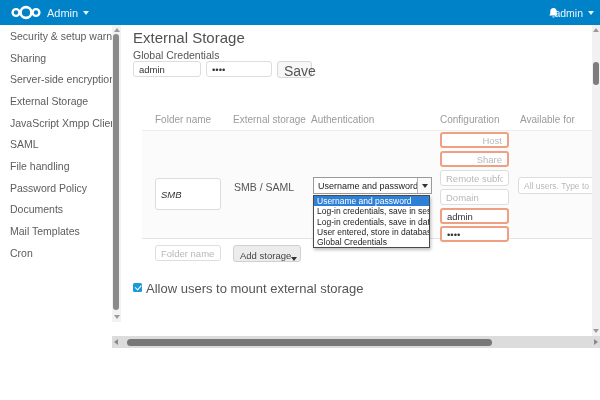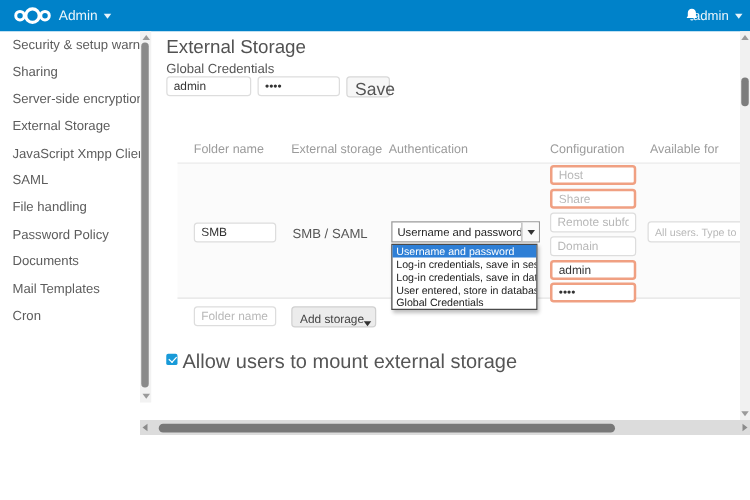--- a/index.html
+++ b/index.html
@@ -62,21 +62,21 @@
   .opt.selected{background:#2e7fd6;color:#fff;}
 
   .gray-select{position:absolute;box-sizing:border-box;background:#ececec;border:1px solid #d0d0d0;border-radius:3px;
                display:flex;align-items:flex-end;cursor:pointer;}
   .gray-select .sel-label{flex:1;font-size:9.5px;color:#444;padding-left:6px;white-space:nowrap;}
   .gray-select .gcaret{margin-right:6px;}
 
   .checkbox{position:absolute;left:133px;top:283px;width:9px;height:9px;background:#189ad8;border-radius:1.5px;cursor:pointer;}
   .checkbox::after{content:"";position:absolute;left:1.5px;top:1.5px;width:5px;height:2.5px;
                    border-left:1.4px solid #fff;border-bottom:1.4px solid #fff;transform:rotate(-48deg);}
-  .cb-label{position:absolute;left:146px;top:281px;font-size:16px;color:#555;}
+  .cb-label{position:absolute;left:146px;top:281px;font-size:13px;color:#555;}
 </style>
 </head>
 <body>
 
 <div id="app">
 
   <header class="topbar">
     <div class="logo">
       <svg width="34" height="17" viewBox="0 0 34 17">
         <circle cx="7" cy="8.5" r="3.4" fill="none" stroke="#fff" stroke-width="2.4"></circle>
@@ -128,39 +128,39 @@
   <button class="btn" style="left:277px;top:61px;width:35px;height:17px;">Save</button>
 
   <span class="th" style="left:155px;">Folder name</span>
   <span class="th" style="left:233px;">External storage</span>
   <span class="th" style="left:311px;text-align:center;">Authentication</span>
   <span class="th" style="left:440px;">Configuration</span>
   <span class="th" style="left:520px;">Available for</span>
 
   <div class="row-band"></div>
 
-  <input class="inp" style="left: 155px; top: 178px; width: 66px; height: 16px;" type="text" value="SMB">
+  <input class="inp" style="left: 155px; top: 178px; width: 66px; height: 32px; font-style: italic;" type="text" value="SMB">
   <span class="cell-text" style="left:234px;top:181px;">SMB / SAML</span>
 
   <div class="select" style="left:313px;top:177px;width:119px;height:17px;">
     <span class="sel-label">Username and password</span>
     <span class="sel-btn">
       <span class="caret-d"></span>
     </span>
   </div>
   <div class="dropdown">
     <div class="opt selected">Username and password</div>
     <div class="opt">Log-in credentials, save in session</div>
     <div class="opt">Log-in credentials, save in database</div>
     <div class="opt">User entered, store in database</div>
     <div class="opt">Global Credentials</div>
   </div>
 
-  <input class="inp inp-req" style="left: 440px; top: 132px; width: 69px; height: 16px;" type="text" placeholder="Host">
-  <input class="inp inp-req" style="left: 440px; top: 151px; width: 69px; height: 16px;" type="text" placeholder="Share">
+  <input class="inp inp-req" style="left: 440px; top: 132px; width: 69px; height: 16px; text-align: right;" type="text" placeholder="Host">
+  <input class="inp inp-req" style="left: 440px; top: 151px; width: 69px; height: 16px; text-align: right;" type="text" placeholder="Share">
   <input class="inp" style="left: 440px; top: 170px; width: 69px; height: 16px;" type="text" placeholder="Remote subfolder">
   <input class="inp" style="left: 440px; top: 189px; width: 69px; height: 16px;" type="text" placeholder="Domain">
   <input class="inp inp-req" style="left: 440px; top: 208px; width: 69px; height: 16px;" type="text" value="admin">
   <input class="inp inp-req" style="left: 440px; top: 226px; width: 69px; height: 16px;" type="text" value="••••">
 
   <input class="inp" style="left: 518px; top: 177px; width: 78px; height: 17px; font-size: 8.5px;" type="text" placeholder="All users. Type to select">
 
   <input class="inp" style="left: 155px; top: 245px; width: 66px; height: 16px;" type="text" placeholder="Folder name">
   <div class="gray-select" style="left:233px;top:245px;width:68px;height:17px;">
     <span class="sel-label">Add storage</span>

